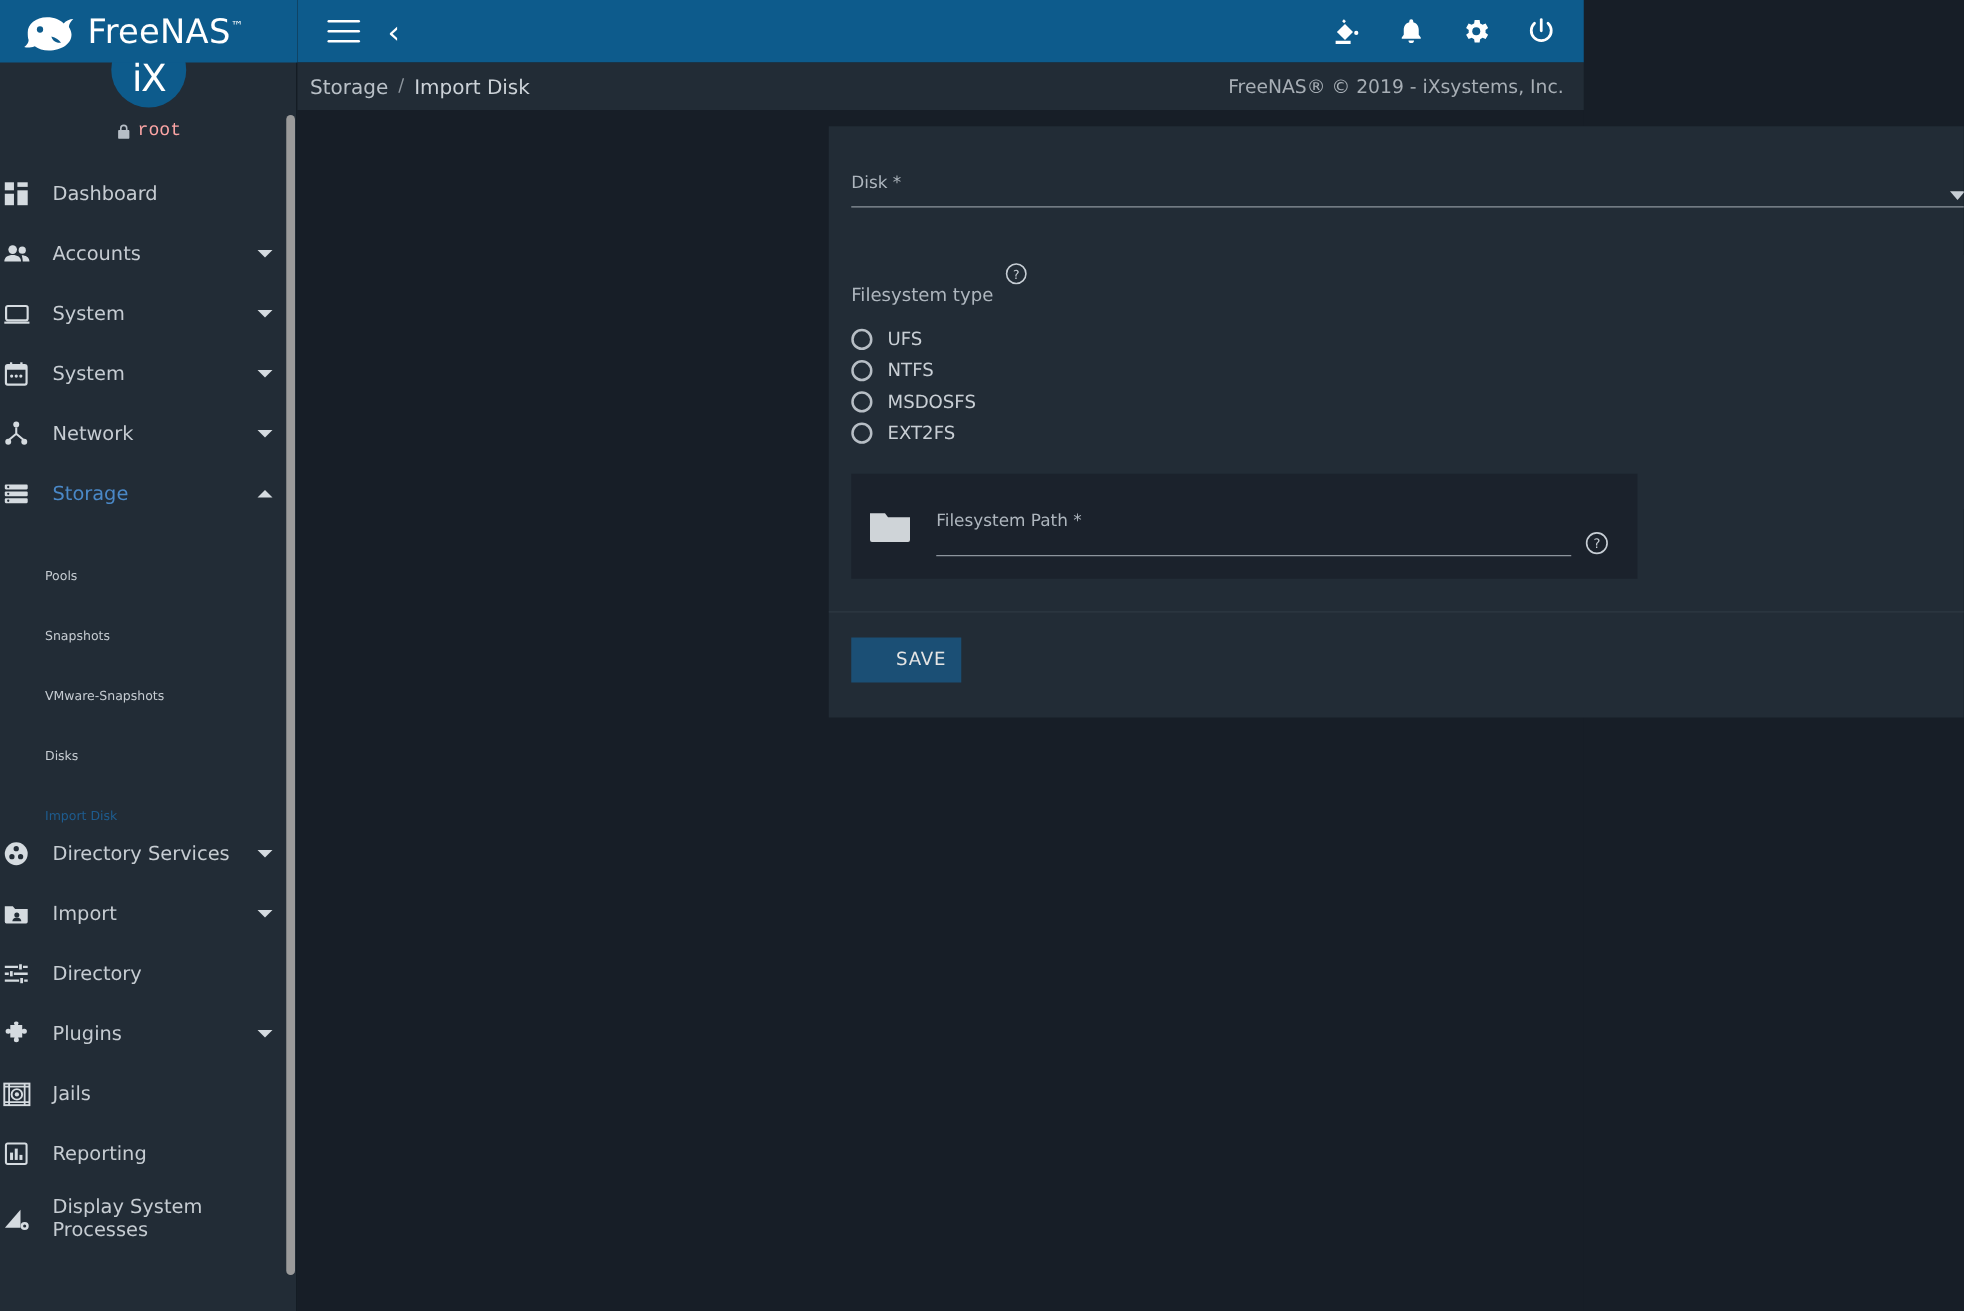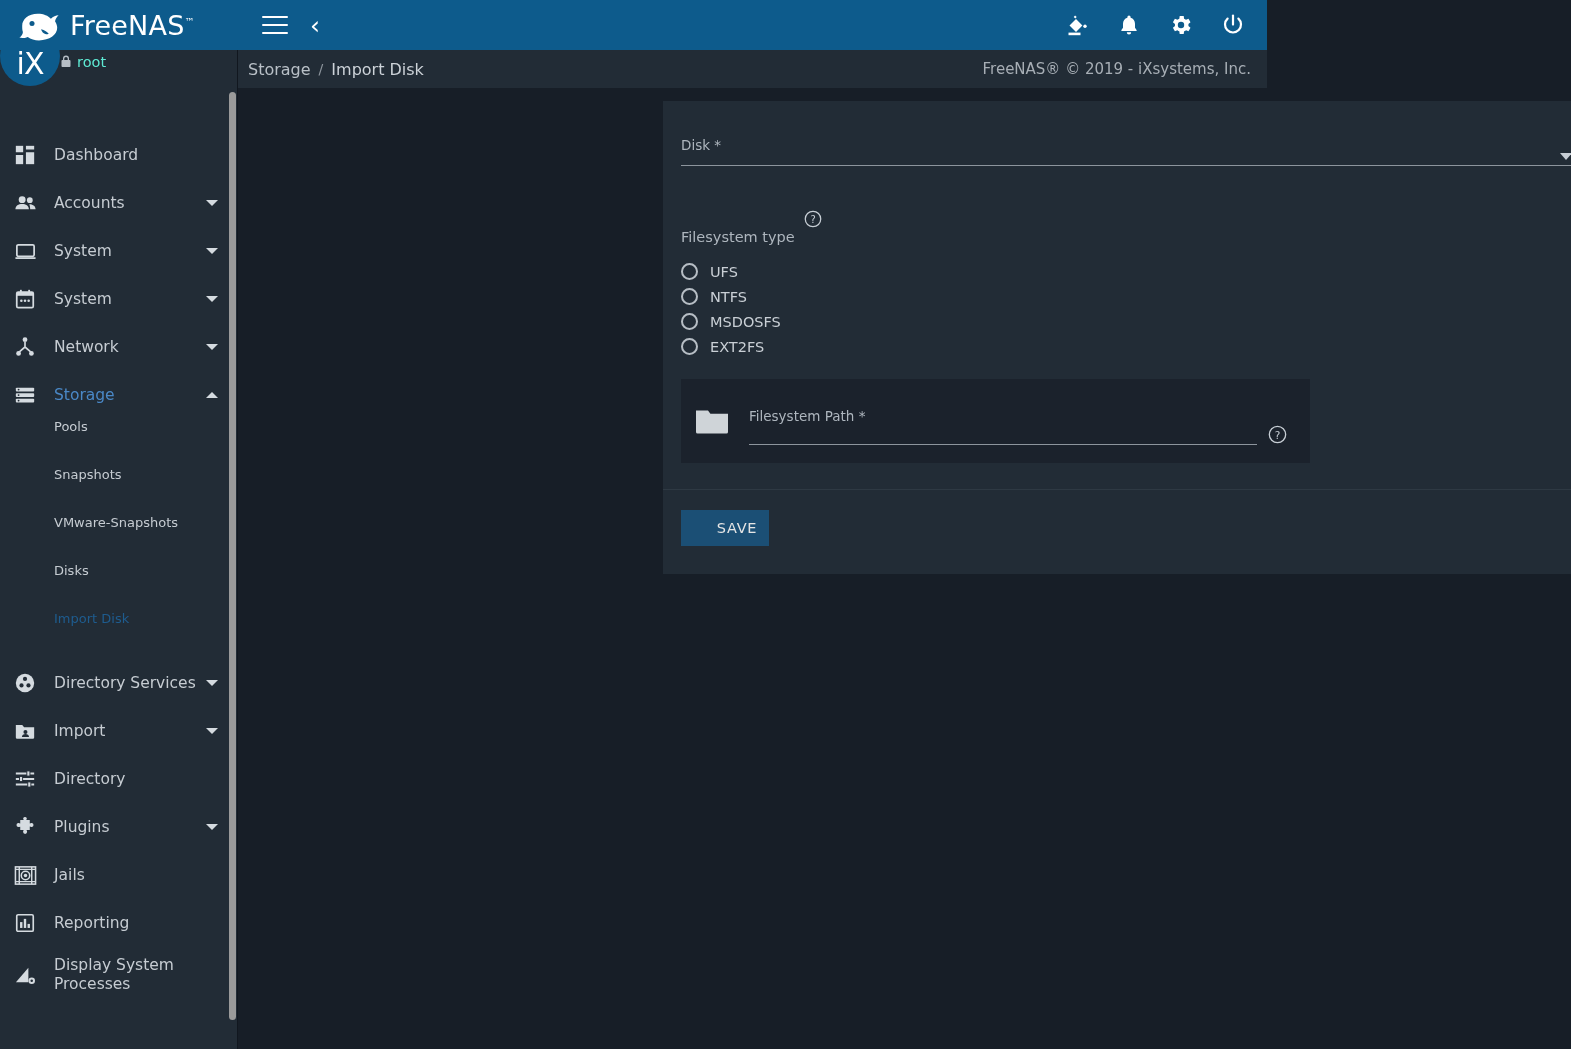--- a/index.html
+++ b/index.html
@@ -27,52 +27,52 @@
   }
   .brand-logo { width: 42px; height: 34px; flex: 0 0 42px; }
   .brand-text {
     color: #ffffff; font-size: 27px; letter-spacing: .2px;
     font-weight: 400; line-height: 1; position: relative;
   }
   .brand-tm { font-size: 10px; vertical-align: super; }
 
   .avatar-wrap {
     position: absolute; top: 26px; left: 0; width: 238px;
-    display: flex; flex-direction: row; align-items: center;
+    display: flex; flex-direction: column; align-items: center;
     z-index: 2;
   }
   .avatar {
     width: 60px; height: 60px; border-radius: 50%;
     background: #0d5b8c; color: #fff;
     display: flex; align-items: center; justify-content: center;
     font-size: 30px; letter-spacing: -1px; font-weight: 400;
     padding-top: 14px;
   }
   .user-row {
     margin-top: 11px; display: flex; align-items: center; gap: 5px;
-    color: #5eead4; font-size: 14.5px;
+    color: #fca5a5; font-size: 14.5px; font-family: Liberation Mono, monospace;
   }
   .lock-ico { width: 12px; height: 13px; display:block; }
 
   .nav { position: absolute; top: 131px; left: 0; width: 238px; }
   .nav-item {
     display: flex; align-items: center;
-    height: 48px; padding: 0 20px 0 12px;
+    height: 48px; padding: 0 20px 0 0;
     color: #c6ccd2; font-size: 15.5px; cursor: pointer;
     position: relative;
   }
   .nav-item .ico { width: 26px; height: 26px; flex:0 0 26px; margin-right: 16px; display:flex; align-items:center; justify-content:center; }
   .nav-item .lbl { flex: 1 1 auto; white-space: nowrap; }
   .nav-item.active-parent .lbl { color: #4a88c7; }
   .caret { width: 0;height:0; border-left: 6px solid transparent; border-right:6px solid transparent; }
   .caret.down { border-top: 6px solid #d5dbe0; }
   .caret.up { border-bottom: 6px solid #d5dbe0; }
   .sub-item {
-    display: flex; align-items: flex-start; height: 48px;
-    padding-left: 54px; color: #c6ccd2; font-size: 13px; cursor: pointer;
+    display: flex; align-items: flex-end; height: 48px;
+    padding-left: 36px; color: #c6ccd2; font-size: 10px; cursor: pointer;
   }
   .sub-item.active { color: #1e5c8f; }
   .nav-item.twoline { height: 56px; }
   .nav-item.twoline .lbl { white-space: normal; line-height: 1.25; }
 
   .sb-scroll {
     position: absolute; top: 92px; left: 229px; width: 7px;
     height: 928px; background: #9a9a9a; border-radius: 4px; z-index: 6;
   }
   .sb-divider {

